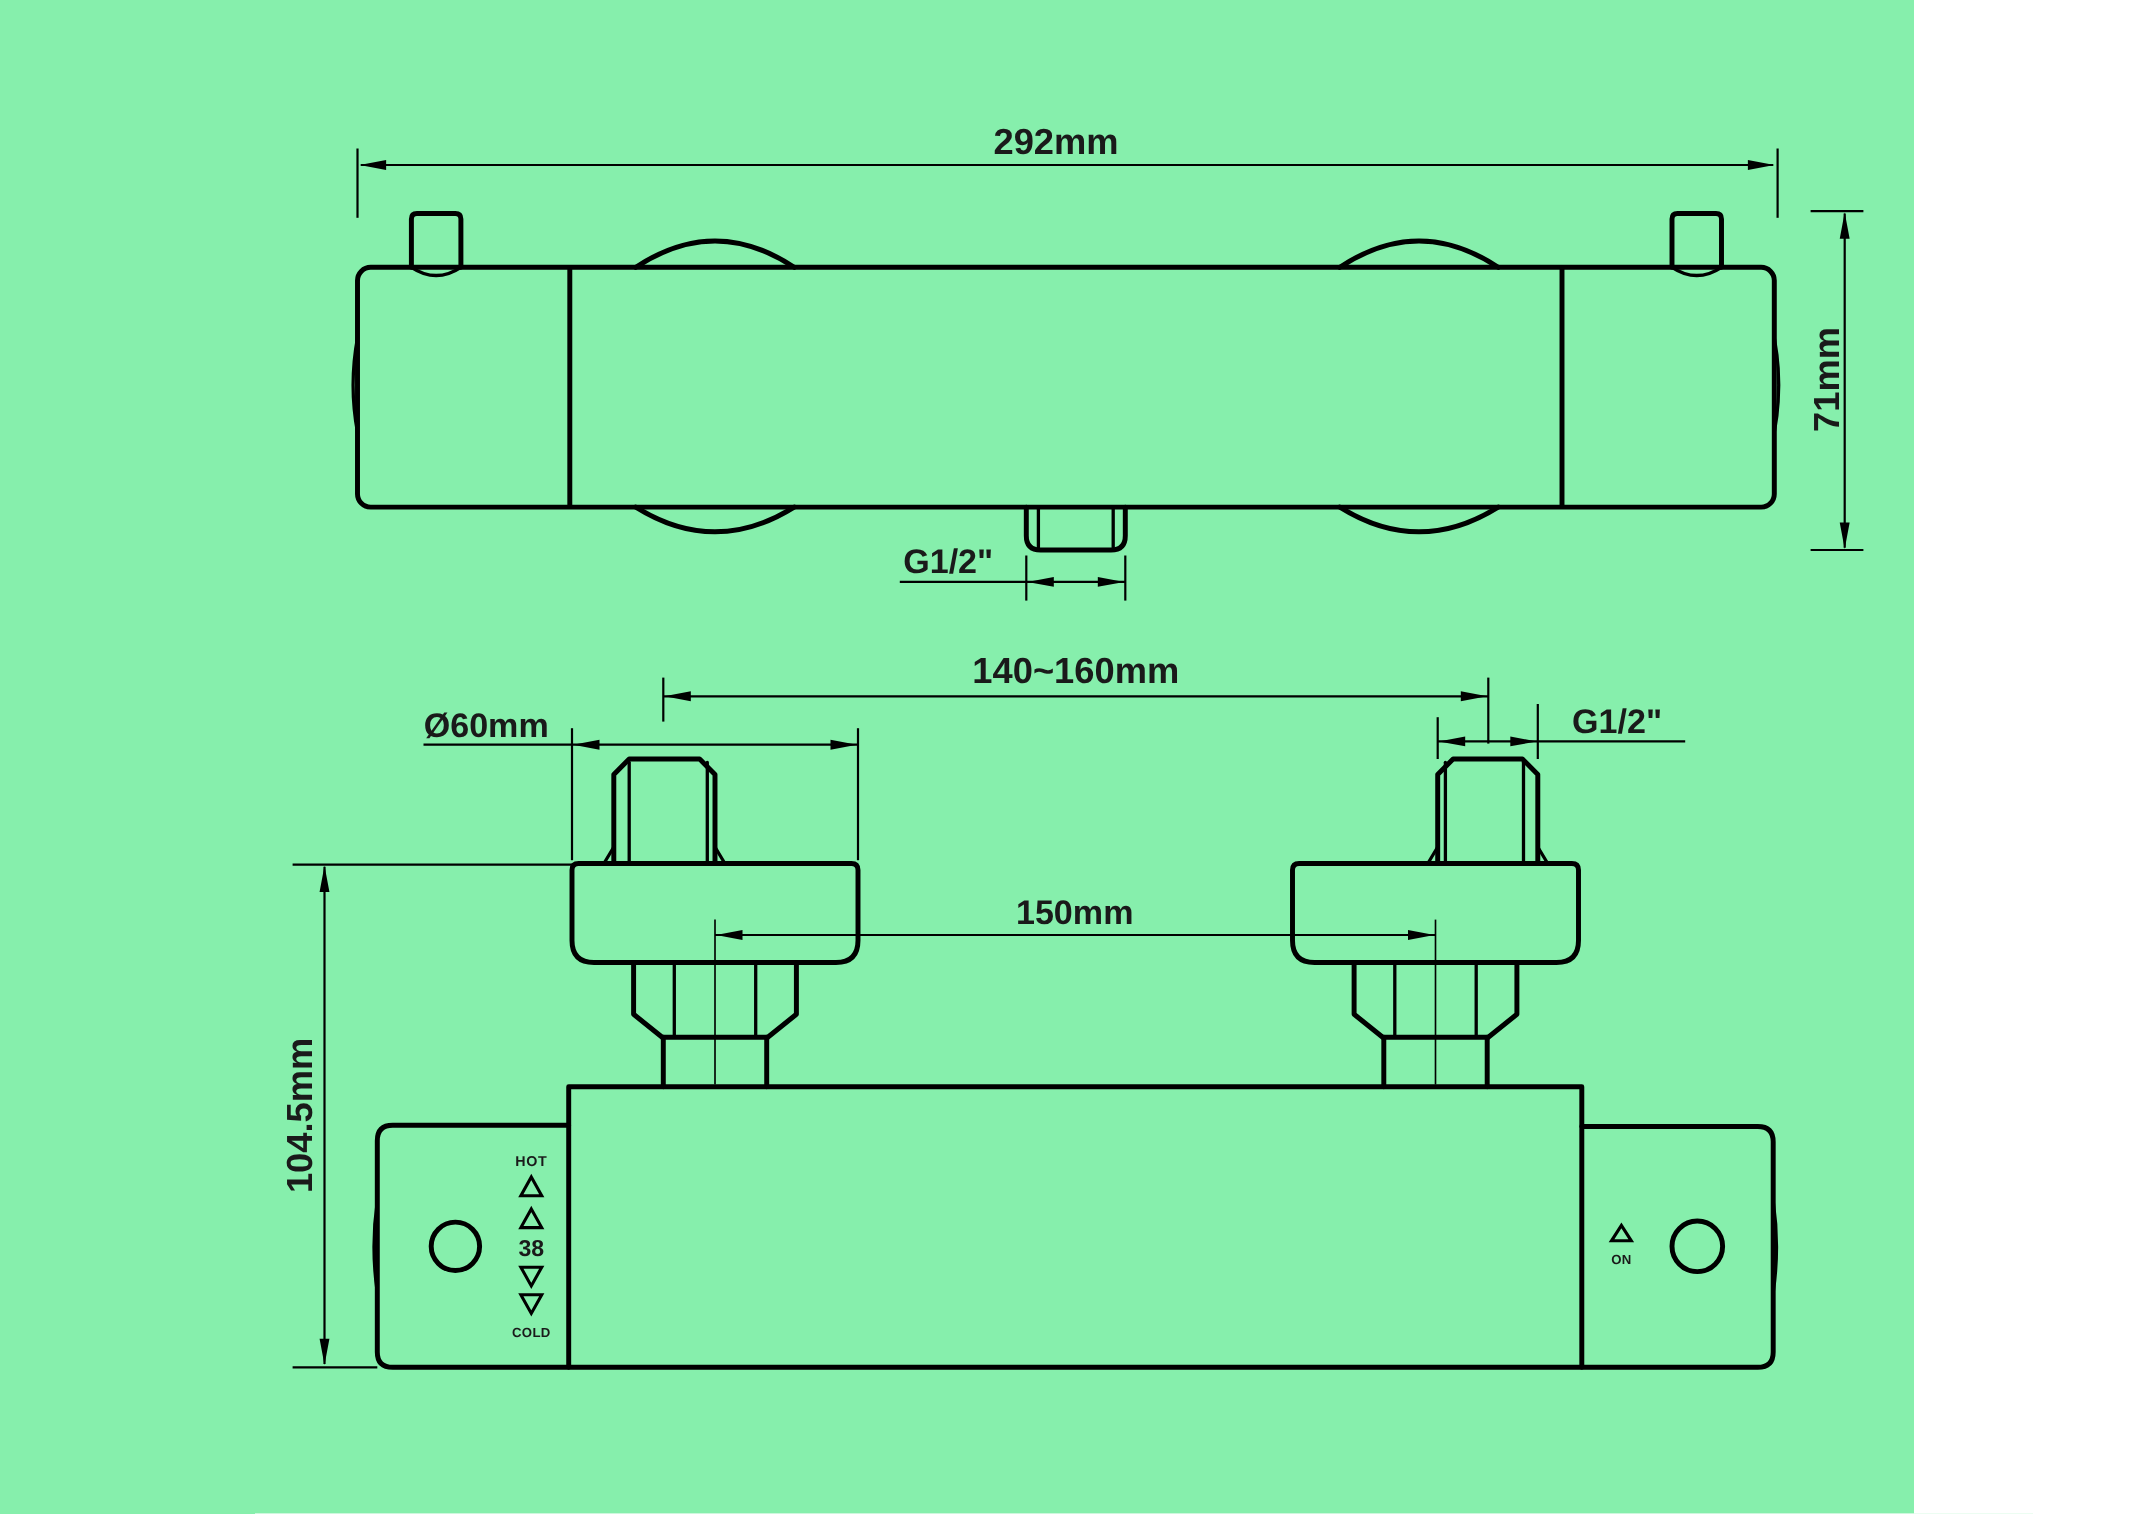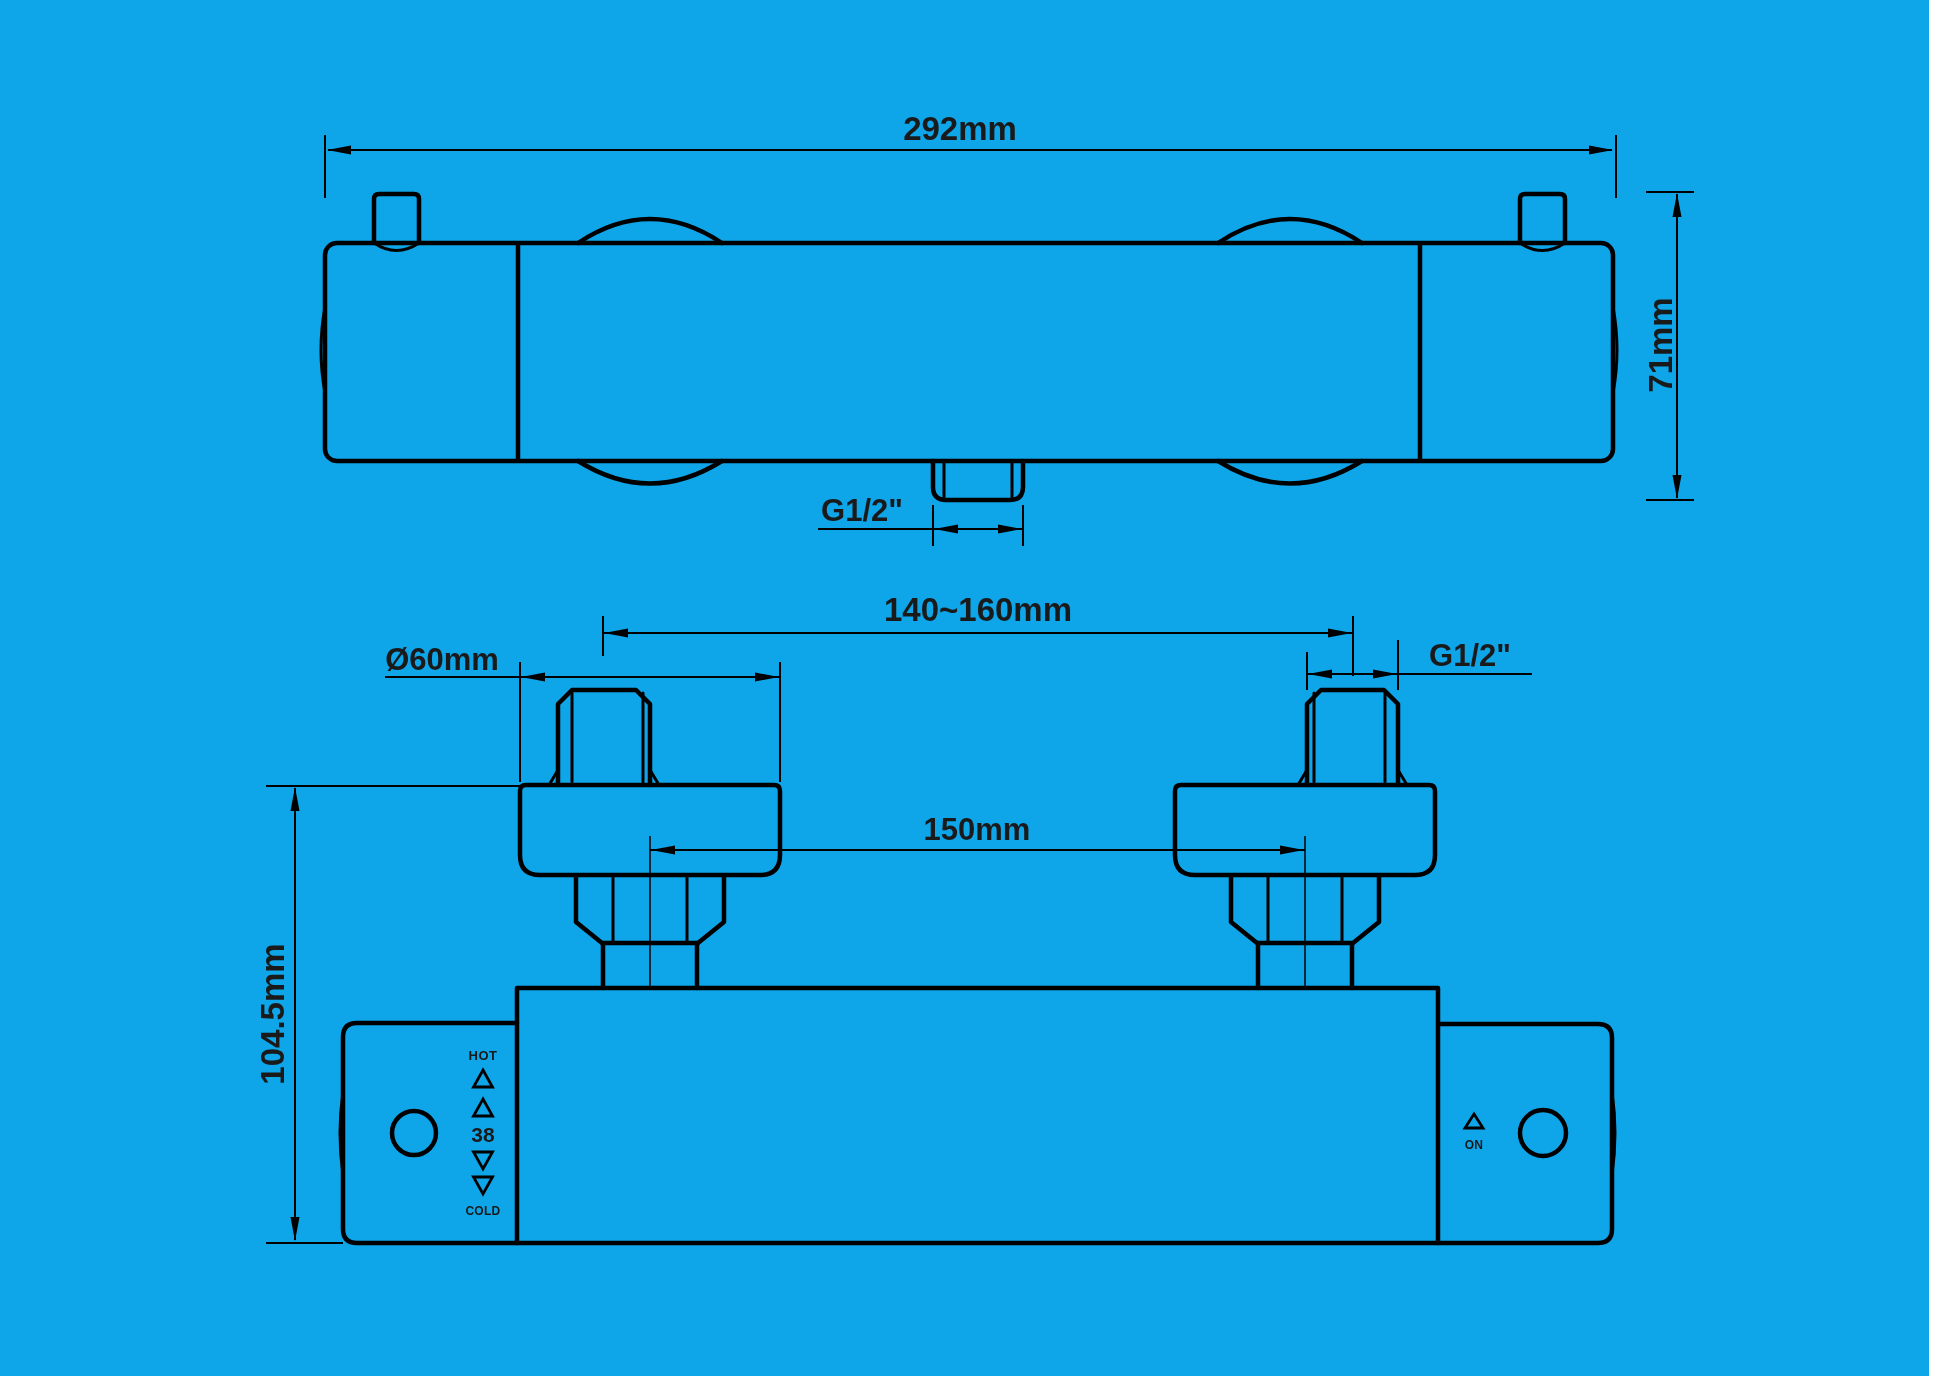--- a/index.html
+++ b/index.html
@@ -2,23 +2,23 @@
 <html><head>
 <meta charset="utf-8">
 <style>
   html, body {
     margin: 0;
     padding: 0;
     background: #ffffff;
   }
   .stage {
     position: relative;
-    width: 1929px;
+    width: 1740px;
     height: 1376px;
-    background: #0ea5e9;
+    background: #86efac;
     overflow: hidden;
     text-decoration: underline;
   }
   svg text {
     font-family: "Liberation Sans", "DejaVu Sans", sans-serif;
     font-weight: bold;
     fill: #1a1a1a;
   }
   .dim-label   { font-size: 33px; }
   .dim-label-s { font-size: 31px; }

